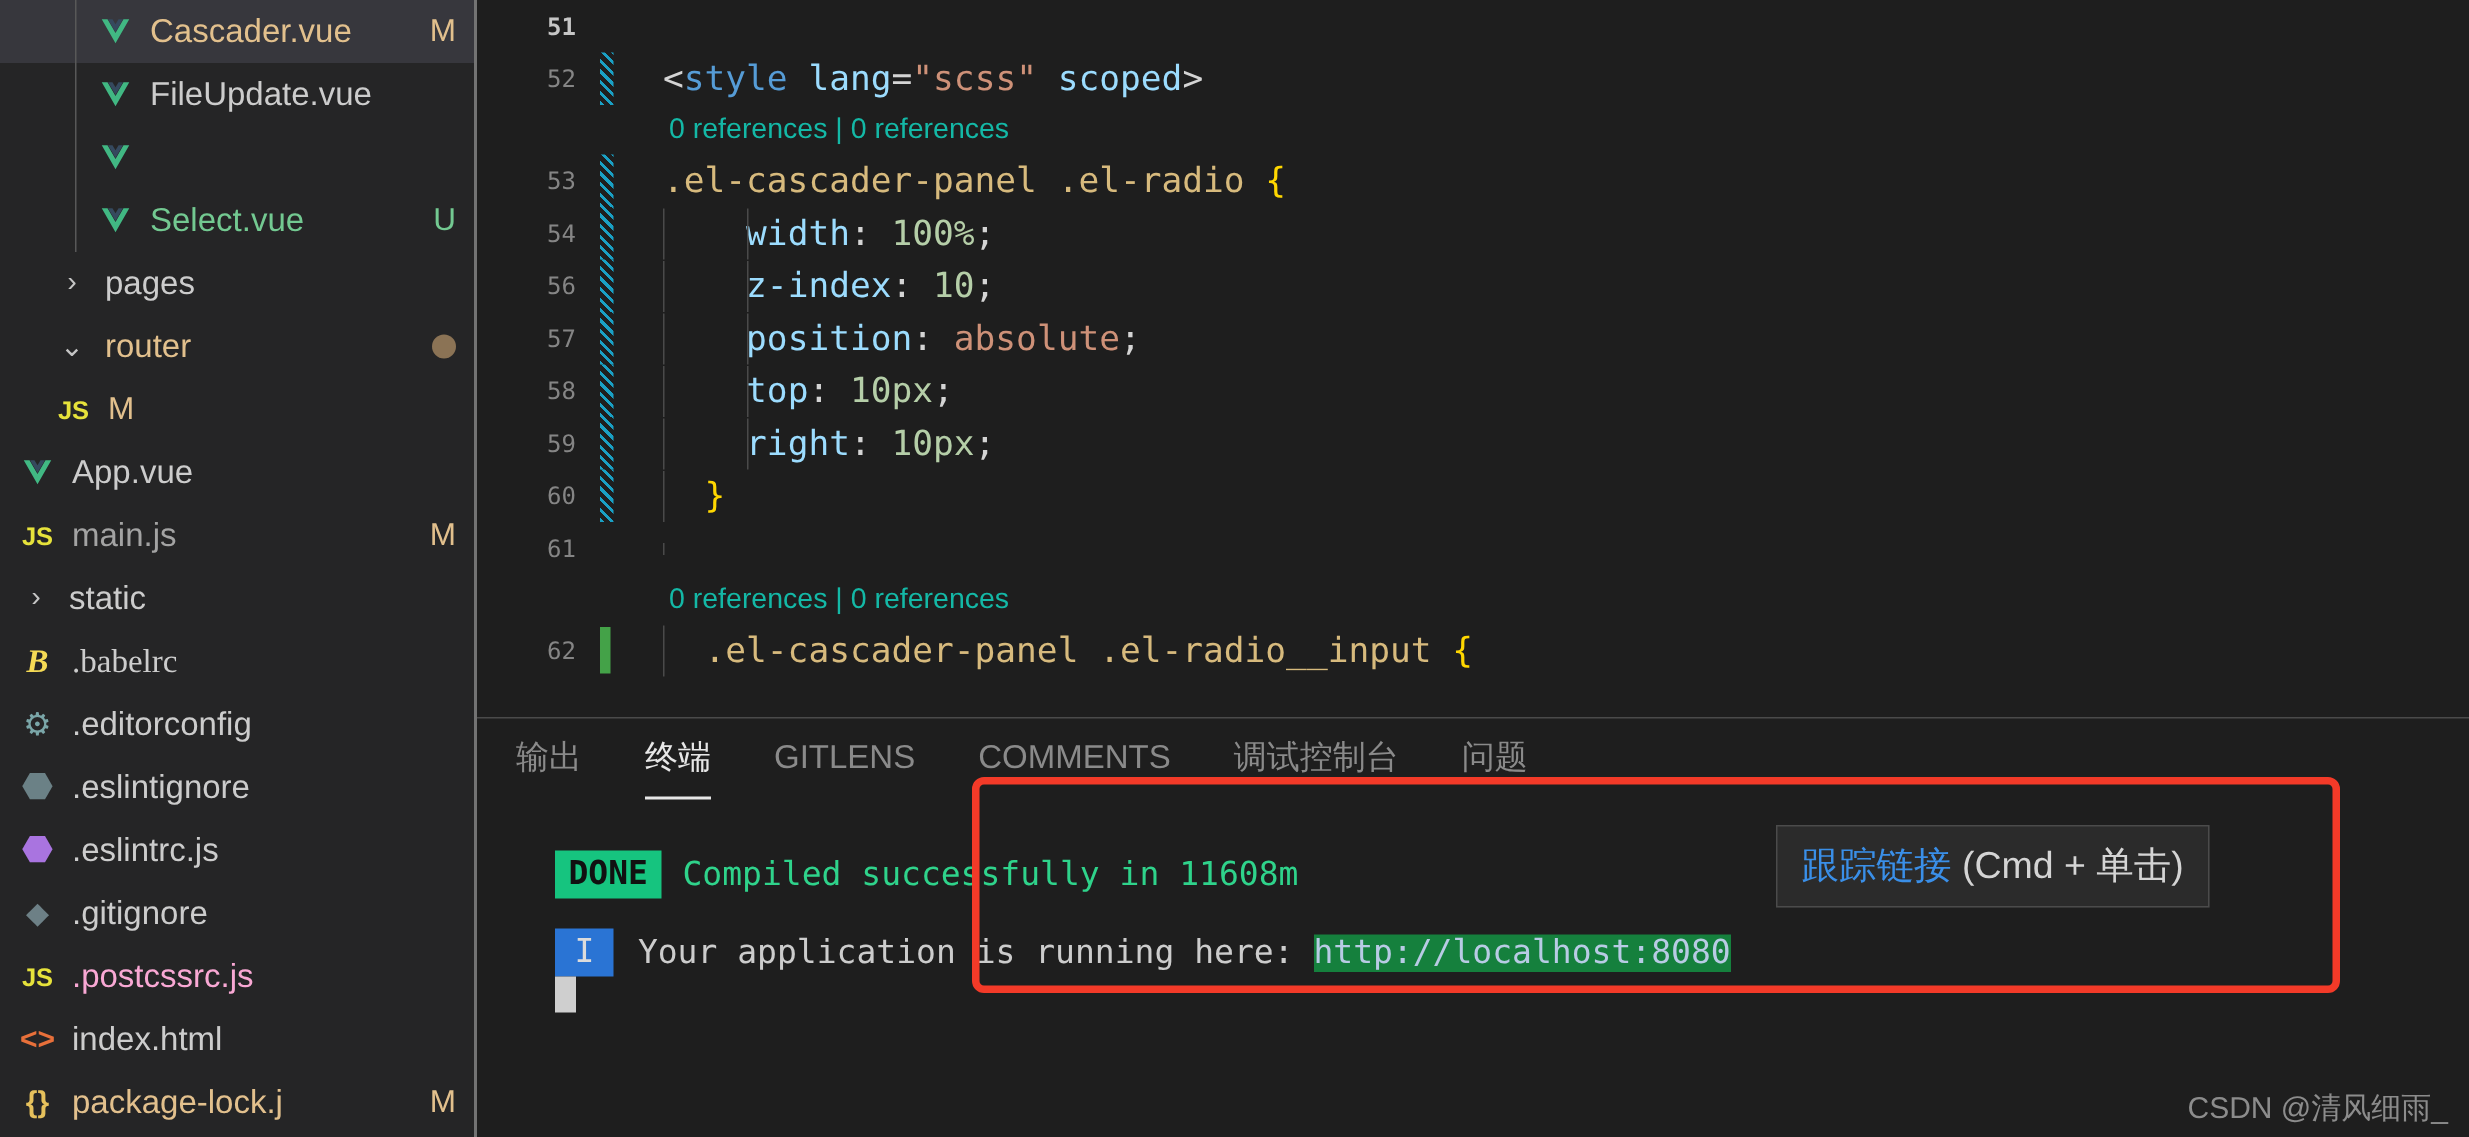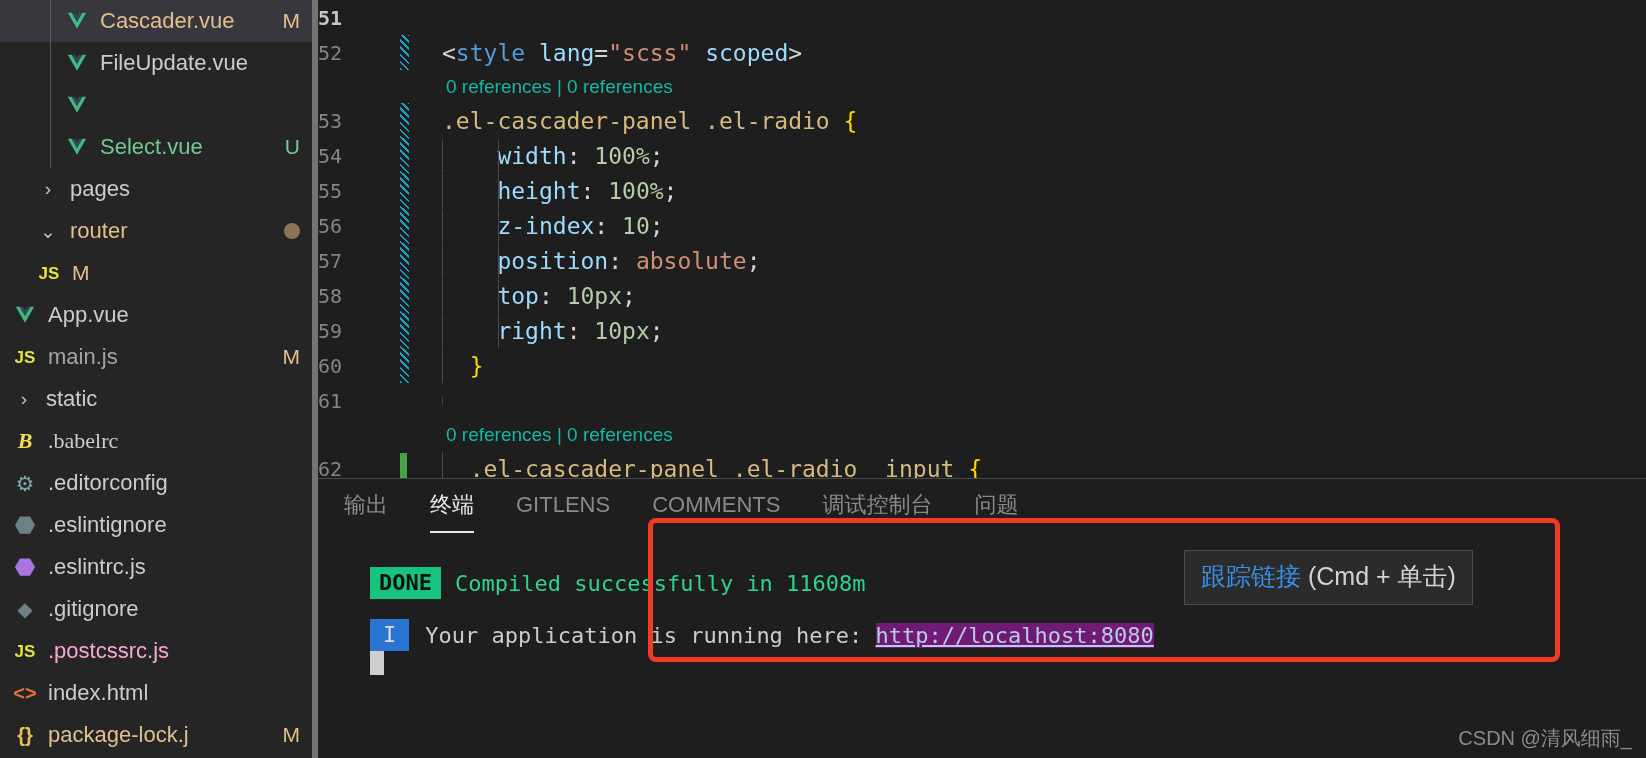--- a/index.html
+++ b/index.html
@@ -11,21 +11,21 @@
   }
   #app { position: relative; width: 1646px; height: 758px; display: flex; background:#1e1e1e; }
 
   
   #sidebar {
     width: 318px; height: 758px;
     background: #252526;
     position: relative;
     overflow: hidden;
     flex: 0 0 318px;
-    border-right: 6px solid #737373;
+    border-right: 2px solid #737373;
   }
   .tree-row {
     height: 42px;
     display: flex;
     align-items: center;
     position: relative;
     font-size: 22px;
     color: #cccccc;
     white-space: nowrap;
     padding-right: 12px;
@@ -67,22 +67,22 @@
     position: relative;
     height: 35px;
     display: flex;
     align-items: center;
     font-family: "DejaVu Sans Mono", monospace;
     font-size: 23px;
     white-space: pre;
   }
   .ln {
     flex: 0 0 auto;
-    width: 72px; text-align: left; padding-right: 6px;
-    color: #858585; font-size: 20px;
+    width: 72px; text-align: right; padding-right: 6px;
+    color: #858585; font-size: 16px;
     font-family:"DejaVu Sans Mono", monospace;
   }
   .ln.current { color: #c6c6c6; font-weight: bold; }
   .gutter-mark {
     flex: 0 0 auto;
     width: 22px; height: 35px;
     margin-left: 4px;
     position: relative;
   }
   .gutter-mark.diff-mod::after {
@@ -155,21 +155,21 @@
     line-height: 1.25;
   }
   .term-green { color:#2fd38b; }
   .badge-info {
     background:#2a74d4; color:#dcdcdc;
     padding: 2px 13px; margin-left: 24px; margin-right: 16px;
     font-family:"DejaVu Sans Mono", monospace; font-size:22px;
     line-height:1.25;
   }
   .term-link {
-    color:#b8cbe4; text-decoration: underline; background:#701a75;
+    color:#b8cbe4; background:#15803d;
   }
   .term-cursor {
     position:absolute; left: 52px; top: 118px;
     width: 14px; height: 24px; background:#cfcfcf;
   }
 
   
   #link-tooltip {
     position:absolute;
     left: 866px; top: 550px;
@@ -336,21 +336,20 @@
   </div>
 
   <div id="editor-col">
 
     <div id="code-area">
         <div class="code-line"><span class="ln current">51</span><span class="gutter-mark"></span><span class="code-text"></span></div>
         <div class="code-line"><span class="ln">52</span><span class="gutter-mark diff-mod"></span><span class="code-text"><span class="t-punct">&lt;</span><span class="t-tag">style</span><span class="t-punct"> </span><span class="t-attr">lang</span><span class="t-punct">=</span><span class="t-str">"scss"</span><span class="t-punct"> </span><span class="t-attr">scoped</span><span class="t-punct">&gt;</span></span></div>
         <div class="ref-line">0 references | 0 references</div>
         <div class="code-line"><span class="ln">53</span><span class="gutter-mark diff-mod"></span><span class="code-text"><span class="t-sel">.el-cascader-panel .el-radio </span><span class="t-brace">{</span></span></div>
         <div class="code-line"><span class="ln">54</span><span class="gutter-mark diff-mod"></span><span class="code-text"><span class="ig" style="left: 26px;"></span><span class="ig" style="left: 82px;"></span><span class="t-punct">    </span><span class="t-prop">width</span><span class="t-punct">: </span><span class="t-val">100%</span><span class="t-punct">;</span></span></div>
-        <div class="code-line"><span class="ln">55</span><span class="gutter-mark diff-mod"></span><span class="code-text"><span class="ig" style="left: 26px;"></span><span class="ig" style="left: 82px;"></span><span class="t-punct">    </span><span class="t-prop">height</span><span class="t-punct">: </span><span class="t-val">100%</span><span class="t-punct">;</span></span></div>
         <div class="code-line"><span class="ln">56</span><span class="gutter-mark diff-mod"></span><span class="code-text"><span class="ig" style="left: 26px;"></span><span class="ig" style="left: 82px;"></span><span class="t-punct">    </span><span class="t-prop">z-index</span><span class="t-punct">: </span><span class="t-val">10</span><span class="t-punct">;</span></span></div>
         <div class="code-line"><span class="ln">57</span><span class="gutter-mark diff-mod"></span><span class="code-text"><span class="ig" style="left: 26px;"></span><span class="ig" style="left: 82px;"></span><span class="t-punct">    </span><span class="t-prop">position</span><span class="t-punct">: </span><span class="t-kw">absolute</span><span class="t-punct">;</span></span></div>
         <div class="code-line"><span class="ln">58</span><span class="gutter-mark diff-mod"></span><span class="code-text"><span class="ig" style="left: 26px;"></span><span class="ig" style="left: 82px;"></span><span class="t-punct">    </span><span class="t-prop">top</span><span class="t-punct">: </span><span class="t-val">10px</span><span class="t-punct">;</span></span></div>
         <div class="code-line"><span class="ln">59</span><span class="gutter-mark diff-mod"></span><span class="code-text"><span class="ig" style="left: 26px;"></span><span class="ig" style="left: 82px;"></span><span class="t-punct">    </span><span class="t-prop">right</span><span class="t-punct">: </span><span class="t-val">10px</span><span class="t-punct">;</span></span></div>
         <div class="code-line"><span class="ln">60</span><span class="gutter-mark diff-mod"></span><span class="code-text"><span class="ig" style="left: 26px;"></span><span class="t-punct">  </span><span class="t-brace">}</span></span></div>
         <div class="code-line"><span class="ln">61</span><span class="gutter-mark"></span><span class="code-text"><span class="ig" style="left: 26px;"></span></span></div>
         <div class="ref-line">0 references | 0 references</div>
         <div class="code-line"><span class="ln">62</span><span class="gutter-mark diff-add"></span><span class="code-text"><span class="ig" style="left: 26px;"></span><span class="t-sel">  .el-cascader-panel .el-radio__input </span><span class="t-brace">{</span></span></div>
       </div>
 

